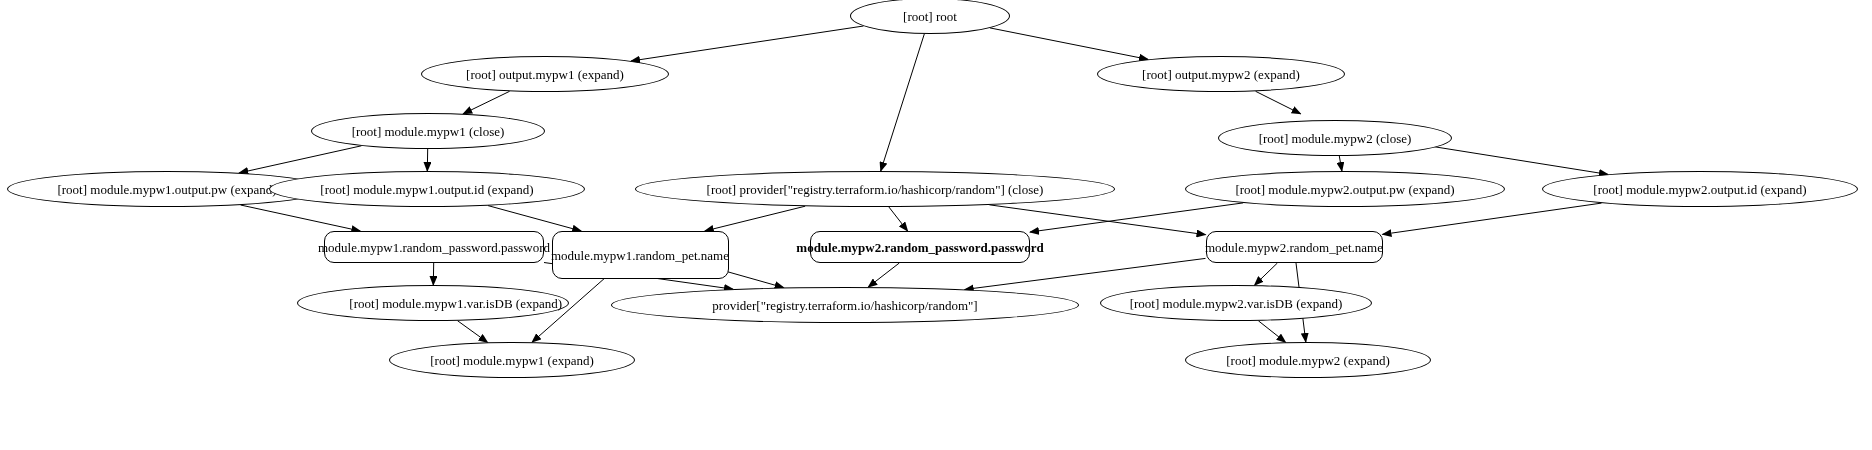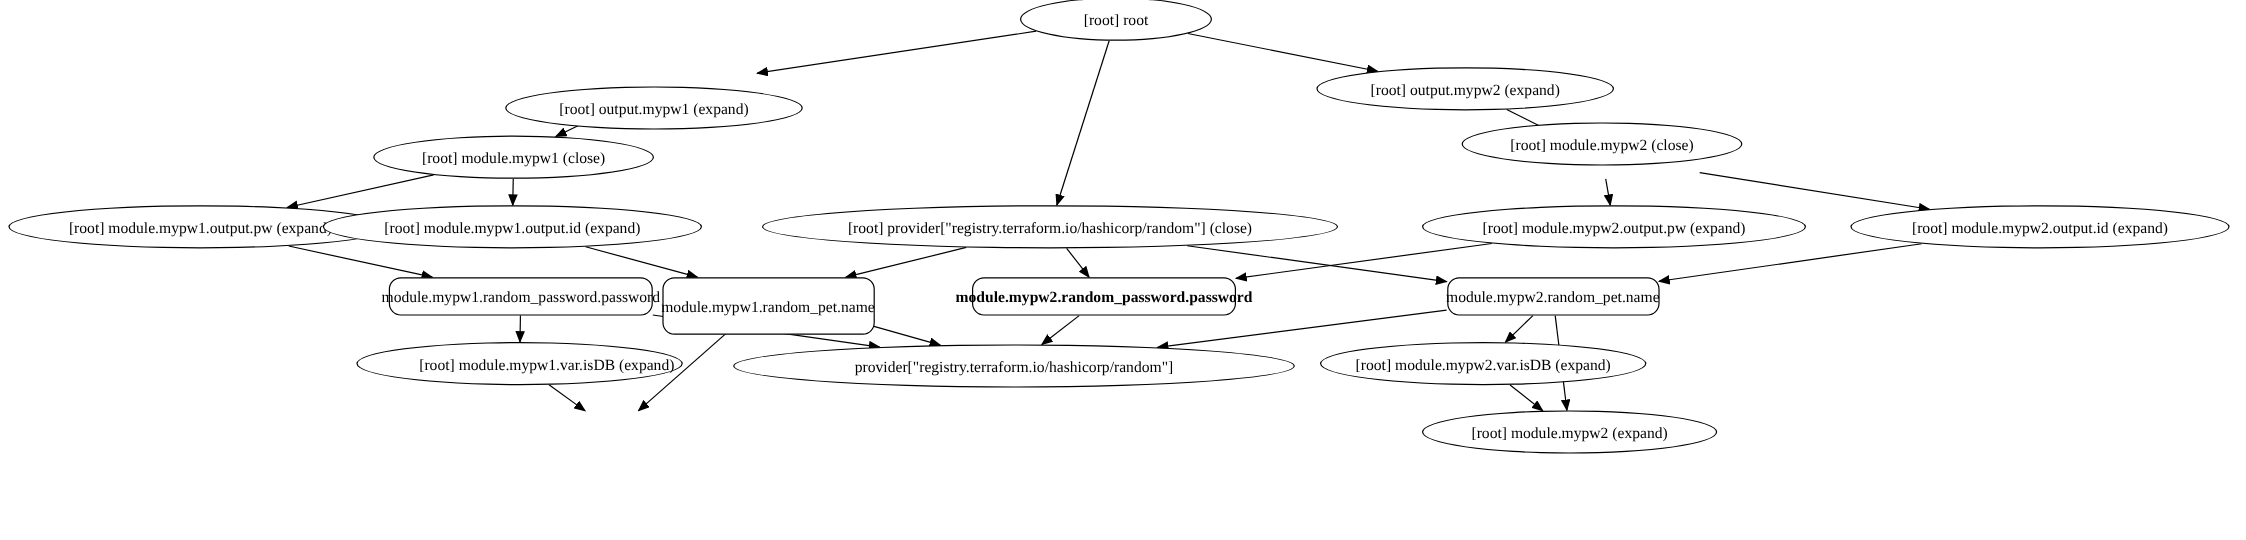--- a/index.html
+++ b/index.html
@@ -93,30 +93,30 @@
         <path d="M1277.4,263.0 L1254.5,285.2" marker-end="url(#arrow)"></path>
         <path d="M1296.0,263.0 L1305.8,342.0" marker-end="url(#arrow)"></path>
         <path d="M457.5,320.7 L487.6,342.4" marker-end="url(#arrow)"></path>
         <path d="M1258.4,320.8 L1285.6,342.3" marker-end="url(#arrow)"></path>
       </g>
   </svg>
   <div id="node-layer">
       <div class="node ellipse" style="left: 850px; top: -2px; width: 160px; height: 36px;">
         <span class="node-label">[root] root</span>
       </div>
-      <div class="node ellipse" style="left: 421px; top: 72px; width: 248px; height: 36px;">
+      <div class="node ellipse" style="left: 421px; top: 56px; width: 248px; height: 36px;">
         <span class="node-label">[root] output.mypw1 (expand)</span>
       </div>
       <div class="node ellipse" style="left: 1097px; top: 56px; width: 248px; height: 36px;">
         <span class="node-label">[root] output.mypw2 (expand)</span>
       </div>
       <div class="node ellipse" style="left: 311px; top: 113px; width: 234px; height: 36px;">
         <span class="node-label">[root] module.mypw1 (close)</span>
       </div>
-      <div class="node ellipse" style="left: 1218px; top: 102px; width: 234px; height: 36px; justify-content: center;">
+      <div class="node ellipse" style="left: 1218px; top: 120px; width: 234px; height: 36px; justify-content: center;">
         <span class="node-label">[root] module.mypw2 (close)</span>
       </div>
       <div class="node ellipse" style="left: 7px; top: 171px; width: 320px; height: 36px;">
         <span class="node-label">[root] module.mypw1.output.pw (expand)</span>
       </div>
       <div class="node ellipse" style="left: 269px; top: 171px; width: 316px; height: 36px;">
         <span class="node-label">[root] module.mypw1.output.id (expand)</span>
       </div>
       <div class="node ellipse" style="left: 635px; top: 171px; width: 480px; height: 36px;">
         <span class="node-label">[root] provider["registry.terraform.io/hashicorp/random"] (close)</span>
@@ -141,17 +141,20 @@
       </div>
       <div class="node ellipse" style="left: 297px; top: 285px; width: 272px; height: 36px; justify-content: flex-end;">
         <span class="node-label">[root] module.mypw1.var.isDB (expand)</span>
       </div>
       <div class="node ellipse" style="left: 611px; top: 287px; width: 468px; height: 36px;">
         <span class="node-label">provider["registry.terraform.io/hashicorp/random"]</span>
       </div>
       <div class="node ellipse" style="left: 1100px; top: 285px; width: 272px; height: 36px;">
         <span class="node-label">[root] module.mypw2.var.isDB (expand)</span>
       </div>
+      <div class="node ellipse" style="left: 389px; top: 342px; width: 246px; height: 36px;">
+        <span class="node-label">[root] module.mypw1 (expand)</span>
+      </div>
       <div class="node ellipse" style="left: 1185px; top: 342px; width: 246px; height: 36px;">
         <span class="node-label">[root] module.mypw2 (expand)</span>
       </div>
     </div>
 </div>
 
 </body></html>

